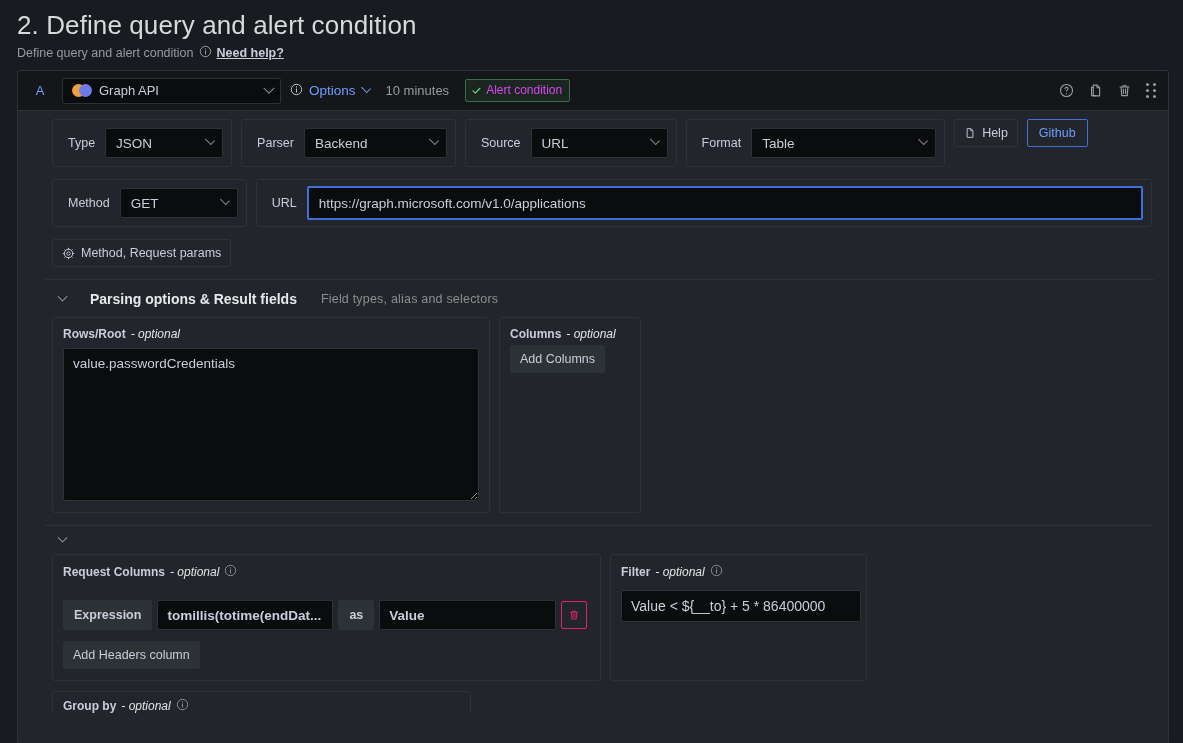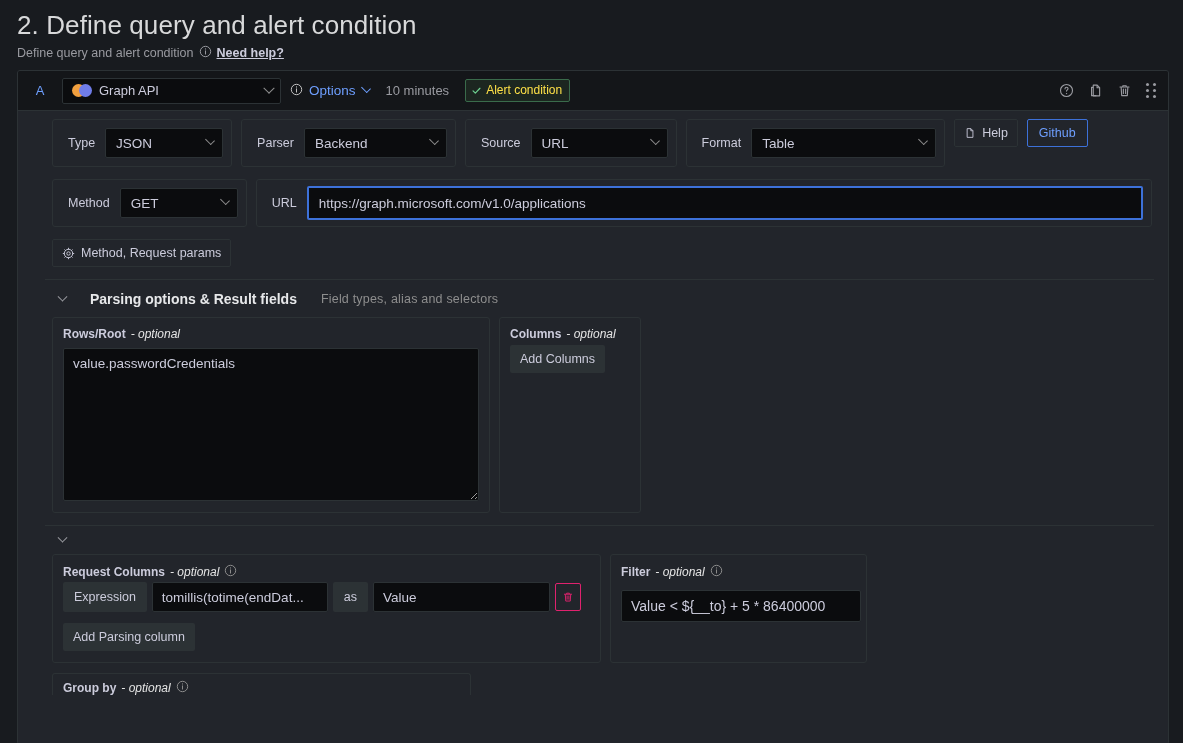--- a/index.html
+++ b/index.html
@@ -73,21 +73,21 @@
   }
   .chev.small { width: 6px; height: 6px; border-width: 1.2px; }
 
   .opts { display: flex; align-items: center; gap: 6px; margin-left: 9px; }
   .opts .label-link { color: #6e9fff; font-size: 13.5px; cursor: pointer; }
   .opts .interval { color: #9a9ba1; font-size: 13px; margin-left: 10px; }
   .alert-cond {
     margin-left: 16px;
     border: 1px solid #3a6b4b;
     border-radius: 2px;
-    color: #fde047;
+    color: #d946ef;
     font-size: 12px;
     padding: 3px 7px 4px 5px;
     display: flex; align-items: center; gap: 4px;
     background: #1c2620;
   }
   .hdr-actions { margin-left: auto; display: flex; align-items: center; gap: 14px; }
   .hdr-actions .ic { color: #9a9ba1; cursor: pointer; display: flex; }
   .dots { display: grid; grid-template-columns: 3px 3px; gap: 3px 4px; }
   .dots span { width: 3px; height: 3px; background: #9a9ba1; border-radius: 50%; display: block; }
 
@@ -163,21 +163,21 @@
   textarea.code {
     margin-top: 7px;
     width: 416px; height: 153px;
     background: #0b0c0e; color: #ccccdc;
     border: 1px solid #2c3235; border-radius: 2px;
     padding: 7px 9px; font-size: 13.5px; resize: both;
     font-family: "Liberation Sans", sans-serif;
     outline: none; display: block;
   }
 
-  .cc-row { display: flex; align-items: center; gap: 5px; margin-top: 2px; }
+  .cc-row { display: flex; align-items: center; gap: 5px; margin-top: 20px; font-weight: bold; }
   .cc-tag {
     height: 30px; display: flex; align-items: center; padding: 0 11px;
     background: #2c3235; border-radius: 2px; font-size: 12.5px; color: #ccccdc;
   }
   .inp {
     height: 30px; background: #0b0c0e; border: 1px solid #2c3235;
     border-radius: 2px; padding: 0 9px; font-size: 13.5px; color: #ccccdc;
     display: flex; align-items: center; white-space: nowrap; overflow: hidden;
     font-family: "Liberation Sans", sans-serif; outline: none;
   }
@@ -420,21 +420,21 @@
                 <svg width="12" height="12" viewBox="0 0 16 16" fill="none" stroke="#e0226e" stroke-width="1.25">
                   <path d="M3.2 4.3h9.6" stroke-linecap="round"></path>
                     <path d="M6.2 4.2V2.9h3.6v1.3" stroke-linejoin="round"></path>
                     <path d="M4.4 4.4l.6 9h6l.6-9" stroke-linejoin="round"></path>
                     <path d="M6.8 6.6v4.4M9.2 6.6v4.4" stroke-linecap="round"></path>
                 </svg>
               </button>
             </div>
 
             <button class="btn solid add-cc">
-              <span>Add Parsing column</span>
+              <span>Add Headers column</span>
             </button>
           </div>
 
           <div class="sub-panel" style="width:257px;">
             <div class="sp-label">
               <span>Filter</span>
               <span class="opt">- optional</span>
               <span>
                 <svg class="icon-info" viewBox="0 0 16 16" fill="none" stroke="#8e8e8e" stroke-width="1.2">
                   <circle cx="8" cy="8" r="6.4"></circle>

